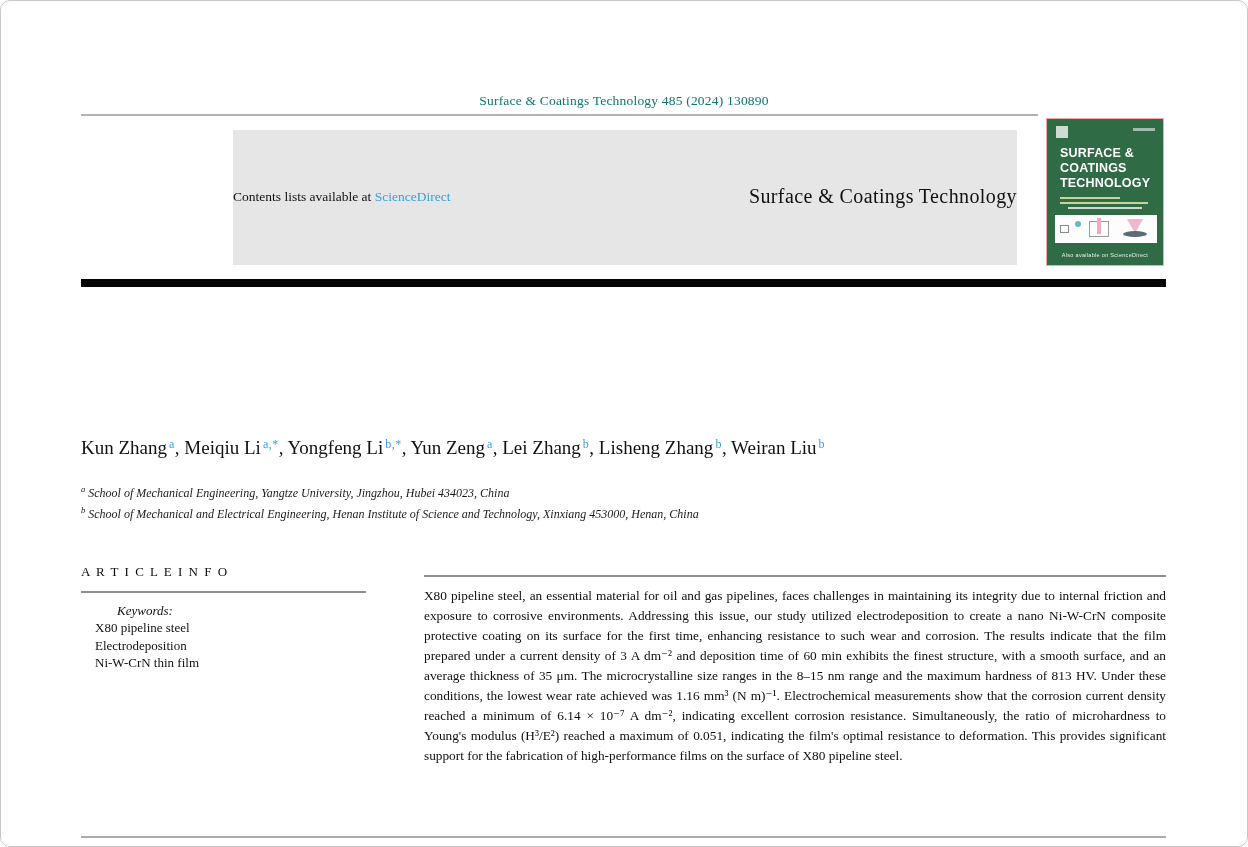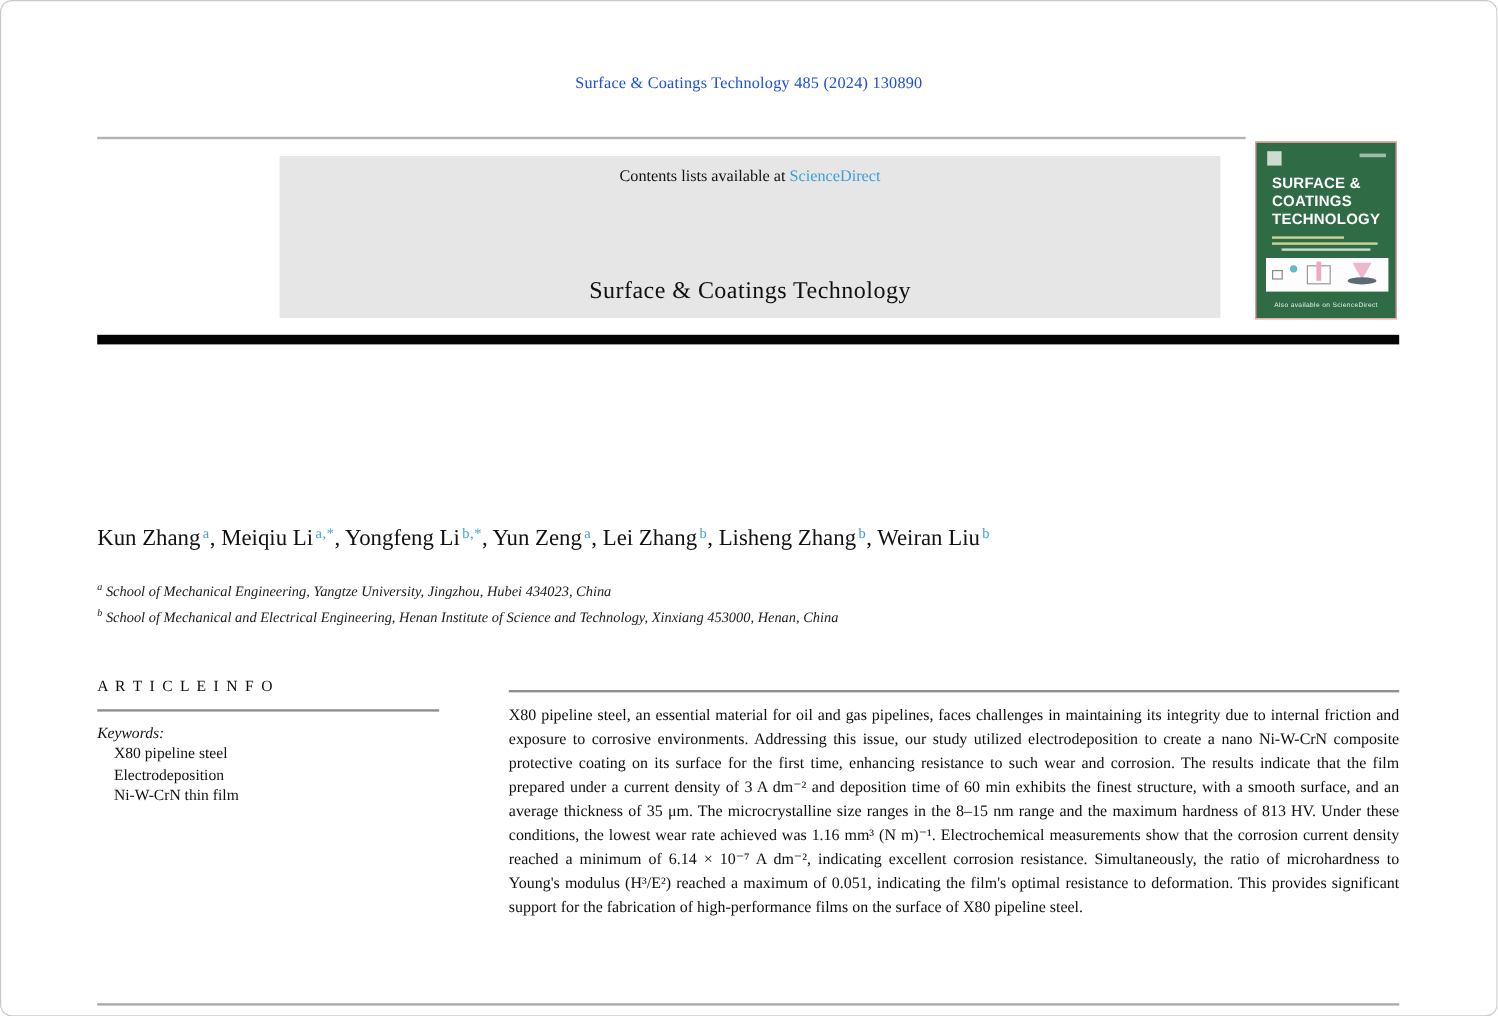--- a/index.html
+++ b/index.html
@@ -4,36 +4,36 @@
 <style>
   * { margin:0; padding:0; box-sizing:border-box; }
   html,body { background:#fff; }
   body { font-family:"Liberation Serif","DejaVu Serif",serif; color:#111; }
   .page {
     position:relative; width:1248px; height:847px; background:#fff;
     border:1px solid #c9c9c9; border-radius:10px; overflow:hidden;
   }
   
   .citation {
-    position:absolute; top:60px; left:0; width:100%; text-align:center;
-    font-size:13.5px; color:#1d4ed8; letter-spacing:.2px;
+    position:absolute; top:92px; left:0; width:100%; text-align:center;
+    font-size:13.5px; color:#0f766e; letter-spacing:.2px;
   }
   
   .top-rule { position:absolute; top:113px; left:80px; width:957px; height:2px; background:#b3b3b3; }
   
   .logo-block { position:absolute; left:78px; top:118px; width:130px; height:150px; text-align:center; }
   .logo-tree { display:block; margin:0 auto; }
   .logo-word {
     font-size:23px; color:#e0761f; letter-spacing:1.5px; font-weight:400;
     font-family:"Liberation Serif","DejaVu Serif",serif; margin-top:-2px;
   }
   
   .banner {
     position:absolute; left:232px; top:129px; width:784px; height:135px;
-    background:#e6e6e6; display:flex; flex-direction:column;
+    background:#e6e6e6; display:flex; flex-direction:row;
     justify-content:space-between; align-items:center; padding:9px 0 11px 0;
   }
   .banner-contents { font-size:13.5px; color:#111; }
   .banner-title { font-size:20px; color:#101010; letter-spacing:.4px; }
   .banner-homepage { font-family:"Liberation Sans","DejaVu Sans",sans-serif; font-size:13.5px; color:#111; }
   .link { color:#3b9fd8; text-decoration:none; cursor:pointer; }
   
   .cover {
     position:absolute; left:1045px; top:117px; width:118px; height:148px;
     background:#2f6b45; border:1px solid #fca5a5; overflow:hidden;
@@ -74,21 +74,21 @@
   .author-sup { color:#3b9fd8; font-size:12px; vertical-align:6px; margin-left:2px; letter-spacing:.5px; }
   .affils { position:absolute; left:80px; top:480px; width:1060px; }
   .affil { font-style:italic; font-size:12px; line-height:17px; color:#1a1a1a; }
   .affil sup { font-size:8.5px; margin-right:3px; font-style:italic; }
   
   .col-left  { position:absolute; left:80px;  top:563px; width:285px; }
   .col-right { position:abs: absolute; }
   .col-right { position:absolute; left:423px; top:563px; width:742px; }
   .sec-heading { font-size:13px; letter-spacing:1.5px; color:#0c0c0c; }
   .sec-rule { height:2px; background:#8f8f8f; margin-top:11px; }
-  .kw-label { font-style:italic; font-size:13px; margin-top:10px; }
+  .kw-label { font-style:italic; font-size:13px; margin-top:10px;margin-left:36px; }
   .kw { font-size:13px; line-height:17.5px;margin-left:14px; }
   .abstract-text {
     margin-top:9px; font-size:13.3px; line-height:20px; text-align:justify; color:#0e0e0e;
   }
   
   .bottom-rule { position:absolute; top:835px; left:80px; width:1085px; height:2px; background:#ababab; }
 </style>
 </head>
 <body>
 

